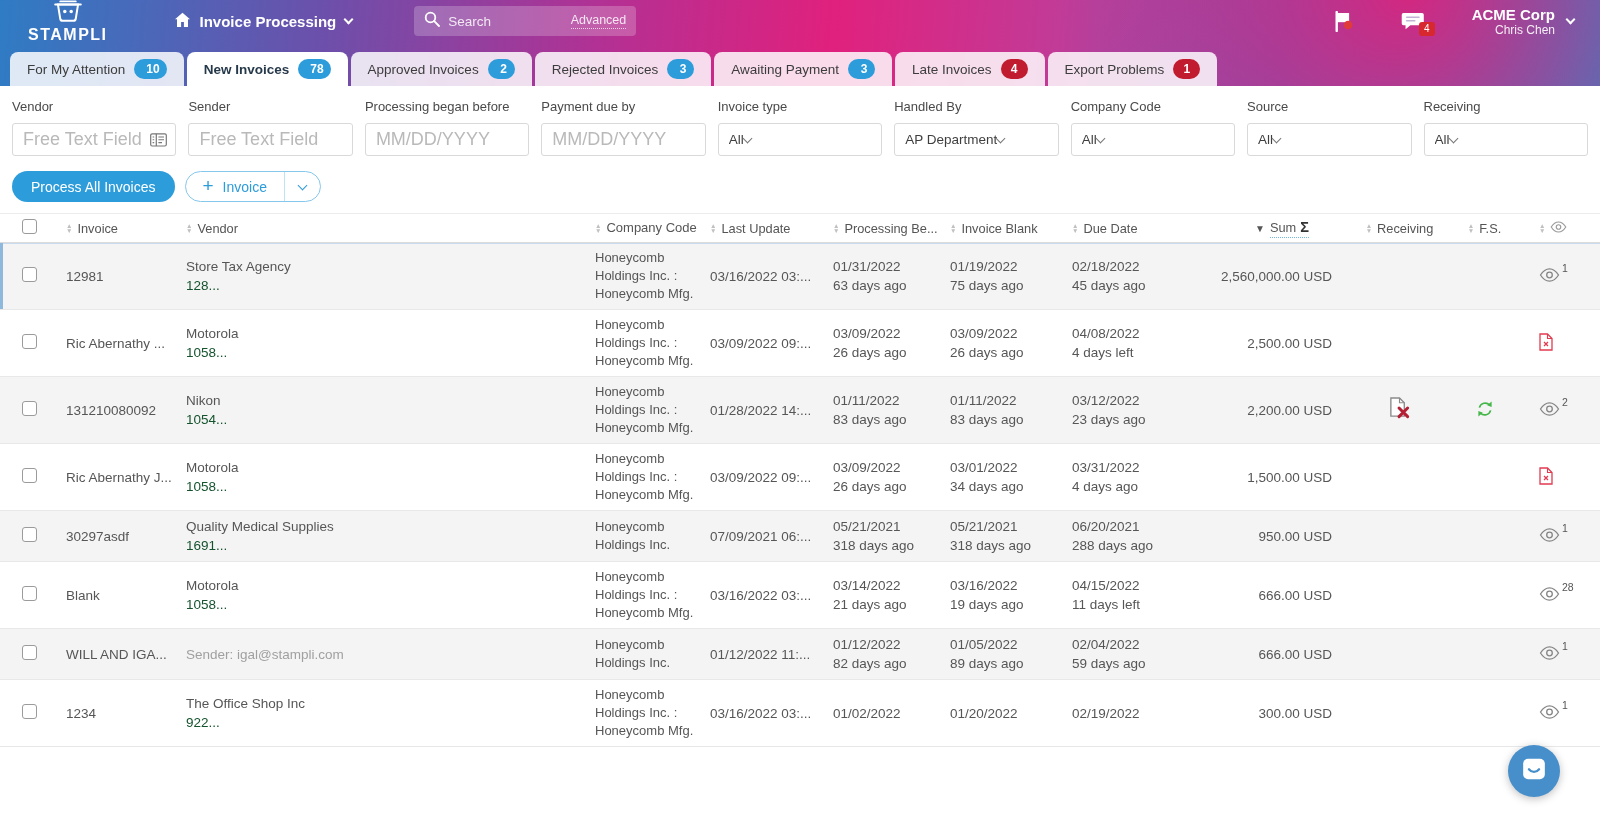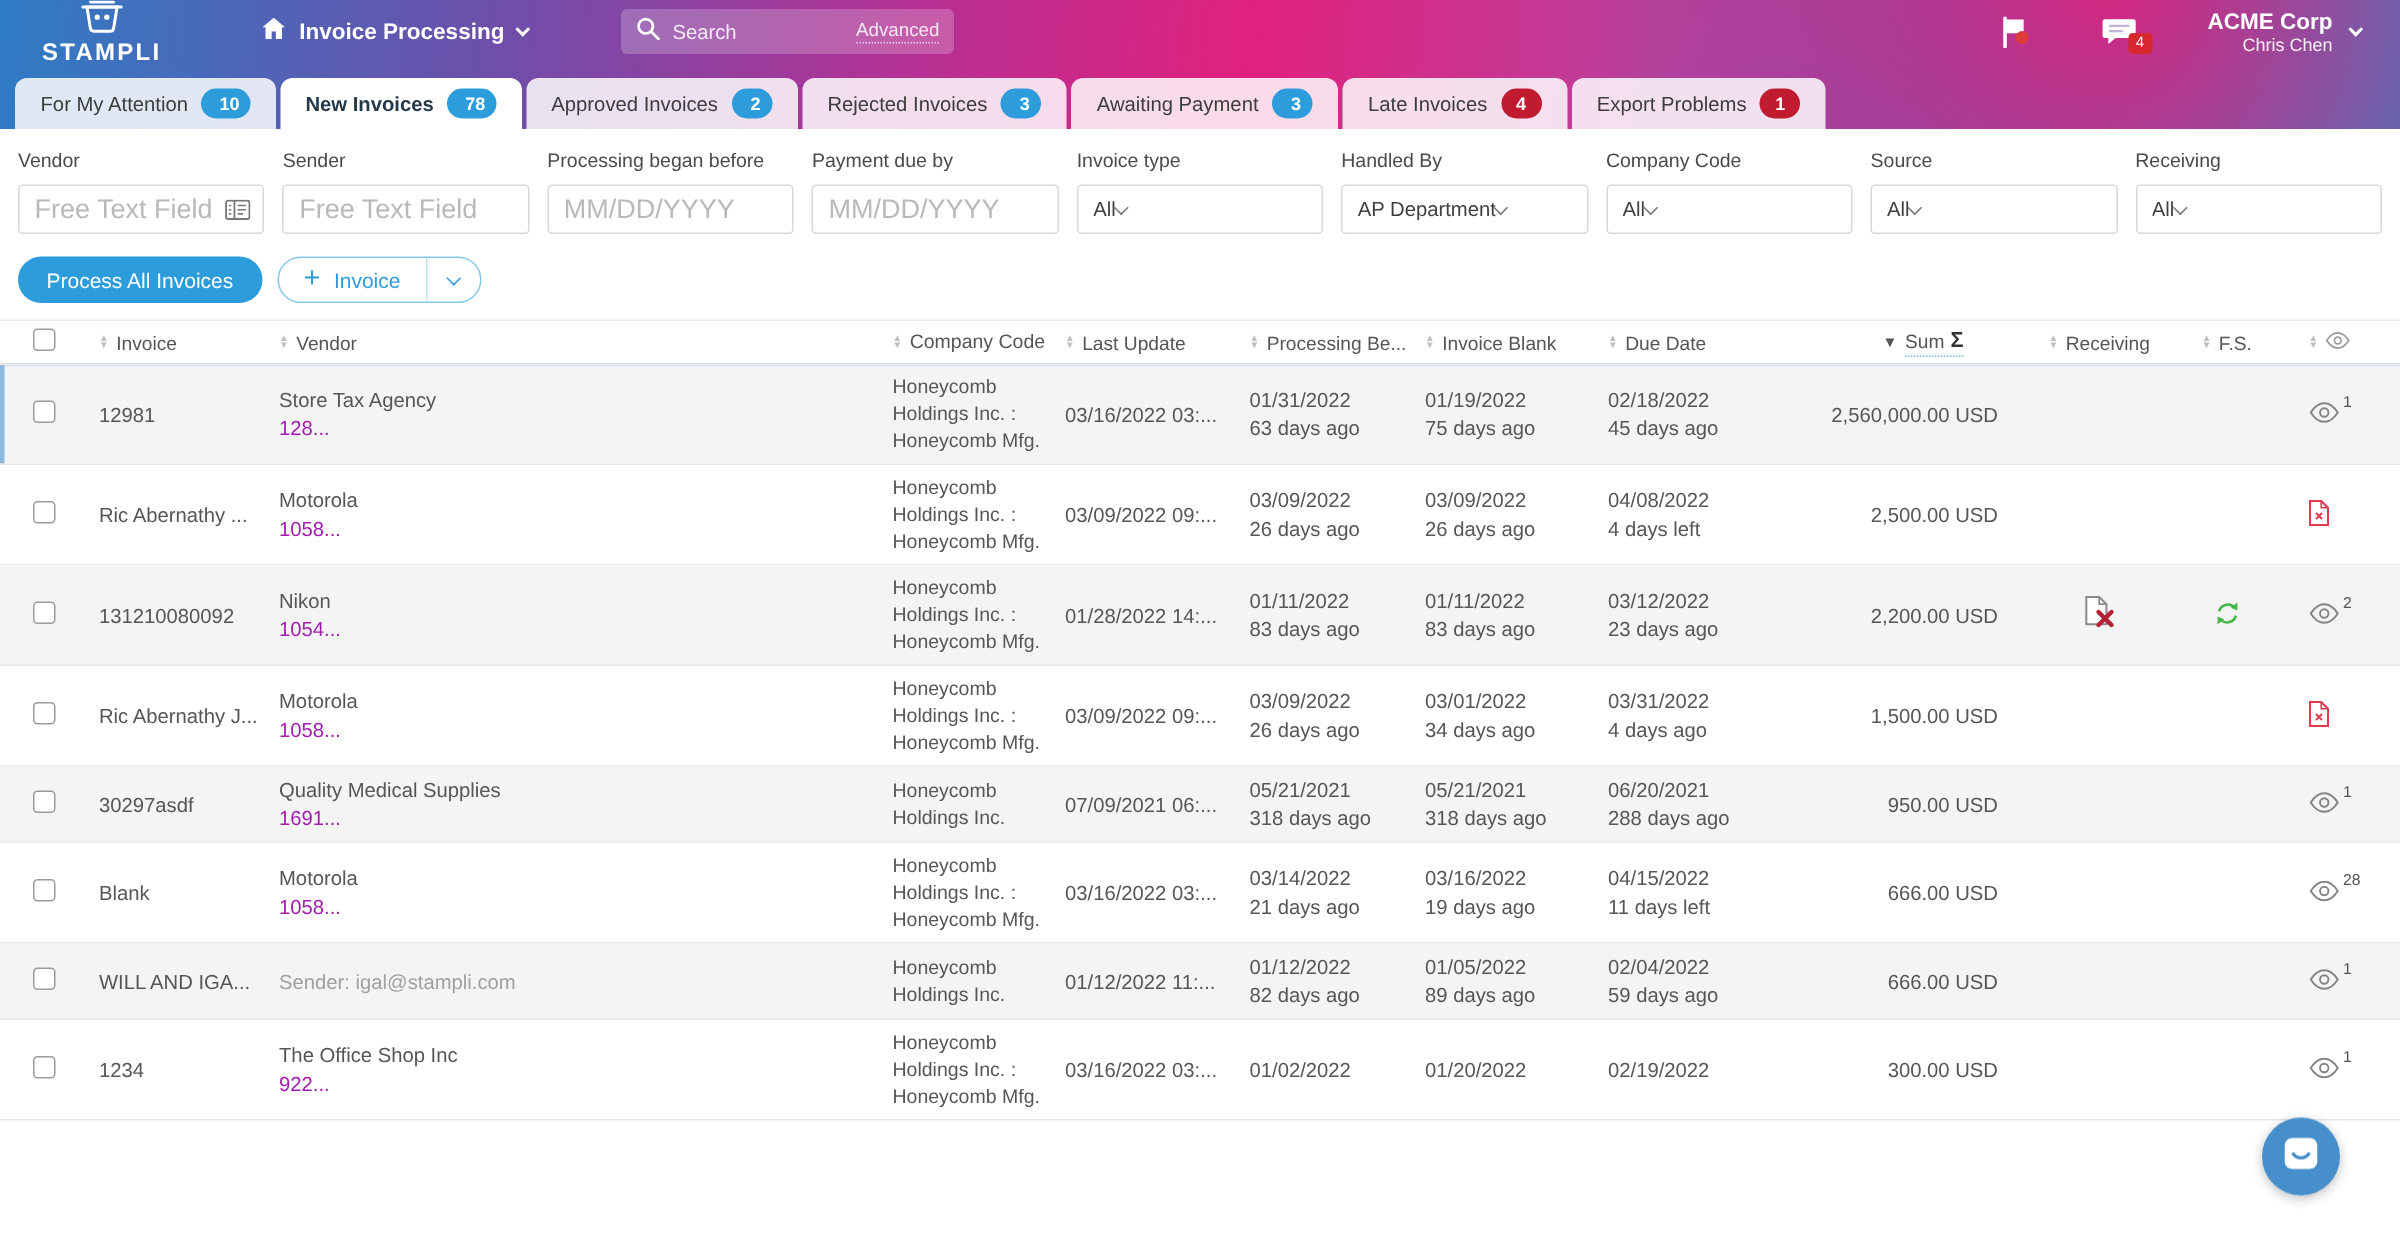--- a/index.html
+++ b/index.html
@@ -84,21 +84,21 @@
   .sort-desc{ color:#555; font-size:10px; margin-right:5px; }
   .sum-label{ border-bottom:1px dotted #74b9e0; padding-bottom:2px; display:inline-flex; align-items:flex-end; gap:4px; }
   .sigma{ font-size:14.5px; font-weight:bold; color:#333; }
 
   .checkbox{ display:inline-block; width:15px; height:15px; border:1.5px solid #9b9b9b; border-radius:3px; background:#fff; cursor:pointer; }
 
   .trow{ display:flex; align-items:center; min-height:48px; padding:6px 0; border-bottom:1px solid #e8e8e8; font-size:13.5px; color:#565656; cursor:pointer; }
   .trow.shaded{ background:#f4f4f4; }
   .trow.selected{ box-shadow:inset 3px 0 0 #8fb8dd, inset 0 1px 0 #c9dcee; }
   .vname{ line-height:19px; }
-  .vsub{ line-height:19px; color:#a21caf; }
+  .vsub{ line-height:19px; color:#14532d; }
   .vnote{ color:#a0a0a0; }
   .c-company{ line-height:18px; font-size:13px; }
   .c-lastupd{ white-space:nowrap; overflow:hidden; }
   .c-invoice{ white-space:nowrap; overflow:hidden; }
   .d1,.d2{ line-height:19px; white-space:nowrap; }
   .views-wrap{ display:inline-flex; align-items:flex-start; }
   .views-num{ font-size:10.5px; color:#555; margin-left:2px; margin-top:-6px; }
 
   
   .chat-launcher{ position:fixed; right:40px; bottom:36px; width:52px; height:52px; border-radius:50%; background:#478fca;

